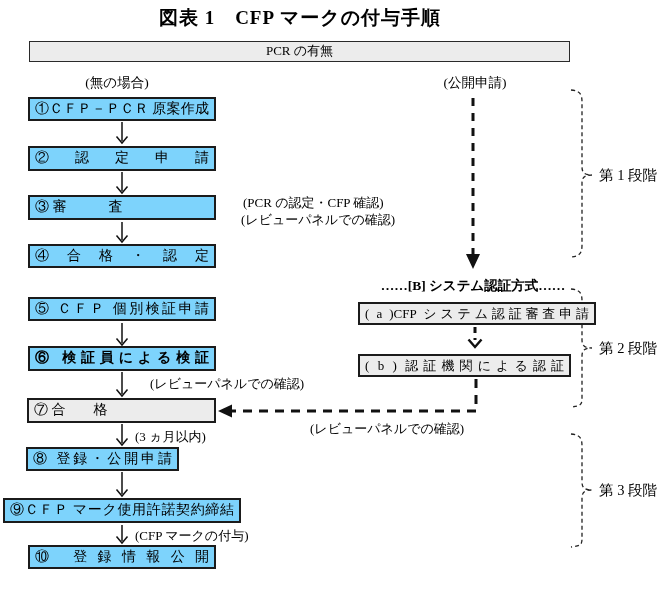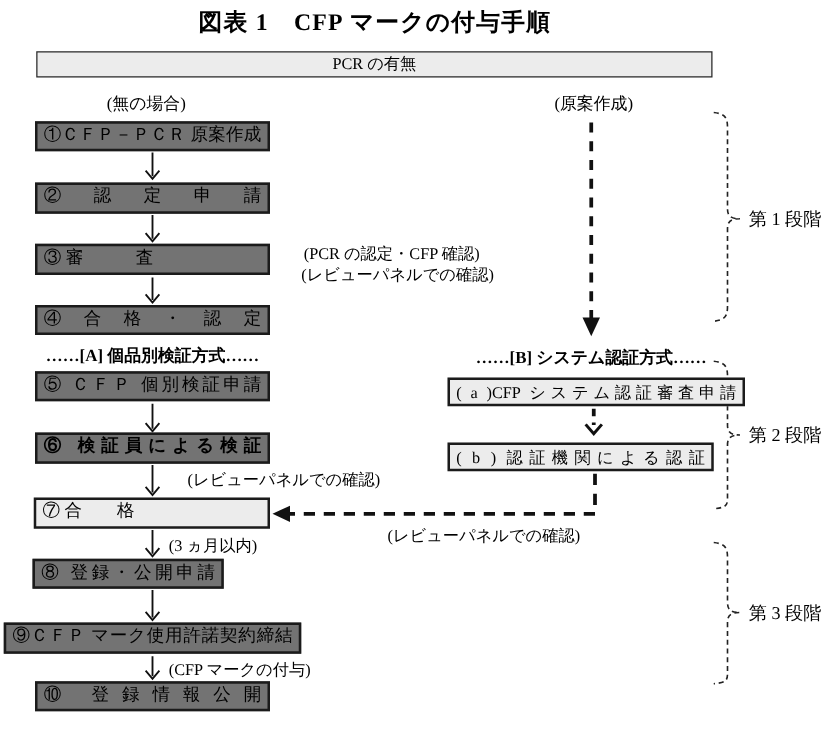--- a/index.html
+++ b/index.html
@@ -13,21 +13,21 @@
     position:absolute; left:0; top:5px; width:600px; margin:0;
     text-align:center; font-size:19px; font-weight:bold; letter-spacing:1px; z-index:2;
   }
   .box-pcr {
     position:absolute; left:29px; top:41px; width:541px; height:21px;
     background:#ececec; border:1.5px solid #2a2a2a; box-sizing:border-box;
     text-align:center; font-size:13px; line-height:17px; z-index:2;
   }
   .case-label { position:absolute; font-size:13.5px; text-align:center; width:110px; z-index:2; }
   .fbox {
-    position:absolute; border:2px solid #1b1b1b; background:#737373;
+    position:absolute; border:2px solid #1b1b1b; background:#7dd3fc;
     box-sizing:border-box; font-size:14px; line-height:20px; padding:0 5px;
     text-align:justify; text-align-last:justify; white-space:nowrap;
     overflow:hidden; z-index:2;
   }
   .fbox.shaded { background:#ececec; }
   .fbox.align-left { text-align:left; text-align-last:left; }
   .sec-label { position:absolute; font-weight:bold; font-size:13.5px; text-align:center; white-space:nowrap; z-index:2; }
   .ann { position:absolute; font-size:13px; white-space:nowrap; z-index:2; }
   .stage { position:absolute; font-size:14.5px; white-space:nowrap; z-index:2; }
 </style>
@@ -93,28 +93,27 @@
       <path d="M571 289 C580 290 582 293 582 301 L582 340 C582 346 585 348 592 348 C585 348 582 350 582 356 L582 399 C582 405 580 406 571 407"></path>
       <path d="M571 434 C580 435 582 438 582 446 L582 482 C582 488 585 490 592 490 C585 490 582 492 582 498 L582 539 C582 545 580 546 571 547"></path>
     </g>
   </svg>
 
   <h1 class="title">図表 1　CFP マークの付与手順</h1>
 
   <div class="box-pcr">PCR の有無</div>
 
   <div class="case-label" style="left:62px; top:74px;">(無の場合)</div>
-  <div class="case-label" style="left:420px; top:74px;">(原案作成)</div>
+  <div class="case-label" style="left:420px; top:74px;">(公開申請)</div>
 
   <div class="fbox" style="left:28px; top:97px;  width:188px; height:24px;">①ＣＦＰ－ＰＣＲ 原案作成</div>
   <div class="fbox" style="left:28px; top:146px; width:188px; height:25px;">② 認 定 申 請</div>
   <div class="fbox align-left" style="left:28px; top:195px; width:188px; height:25px;">③ 審　　　査</div>
   <div class="fbox" style="left:28px; top:244px; width:188px; height:24px;">④ 合 格 ・ 認 定</div>
 
-  <div class="sec-label" style="left:24px; top:276px; width:196px;">……[A] 個品別検証方式……</div>
 
   <div class="fbox" style="left:28px; top:297px; width:188px; height:24px;">⑤ ＣＦＰ 個別検証申請</div>
   <div class="fbox" style="left:28px; top:346px; width:188px; height:25px;font-weight:bold;">⑥ 検証員による検証</div>
   <div class="fbox shaded align-left" style="left:27px; top:398px; width:189px; height:25px;">⑦ 合　　格</div>
   <div class="fbox" style="left:26px; top:447px; width:153px; height:24px;">⑧ 登録・公開申請</div>
   <div class="fbox" style="left:3px;  top:498px; width:238px; height:25px;">⑨ＣＦＰ マーク使用許諾契約締結</div>
   <div class="fbox" style="left:28px; top:545px; width:188px; height:24px;">⑩ 登録情報公開</div>
 
   <div class="sec-label" style="left:373px; top:277px; width:200px;">……[B] システム認証方式……</div>
   <div class="fbox shaded" style="left:358px; top:302px; width:238px; height:23px; font-size:13px;">( a )CFP システム認証審査申請</div>

